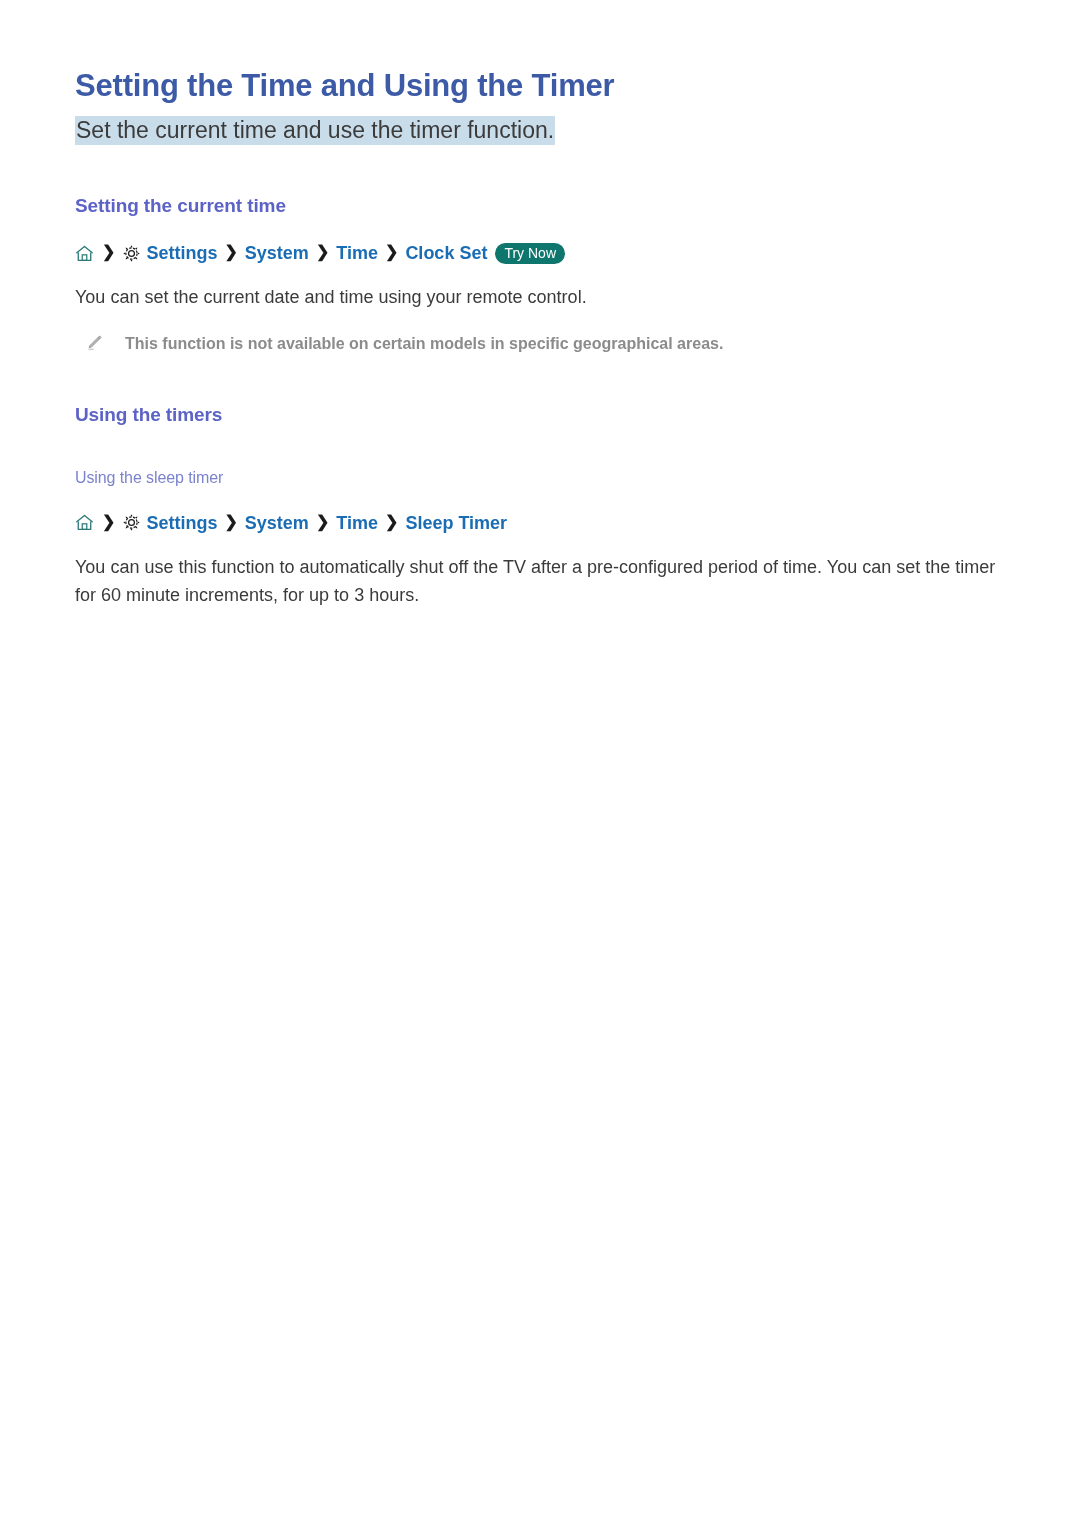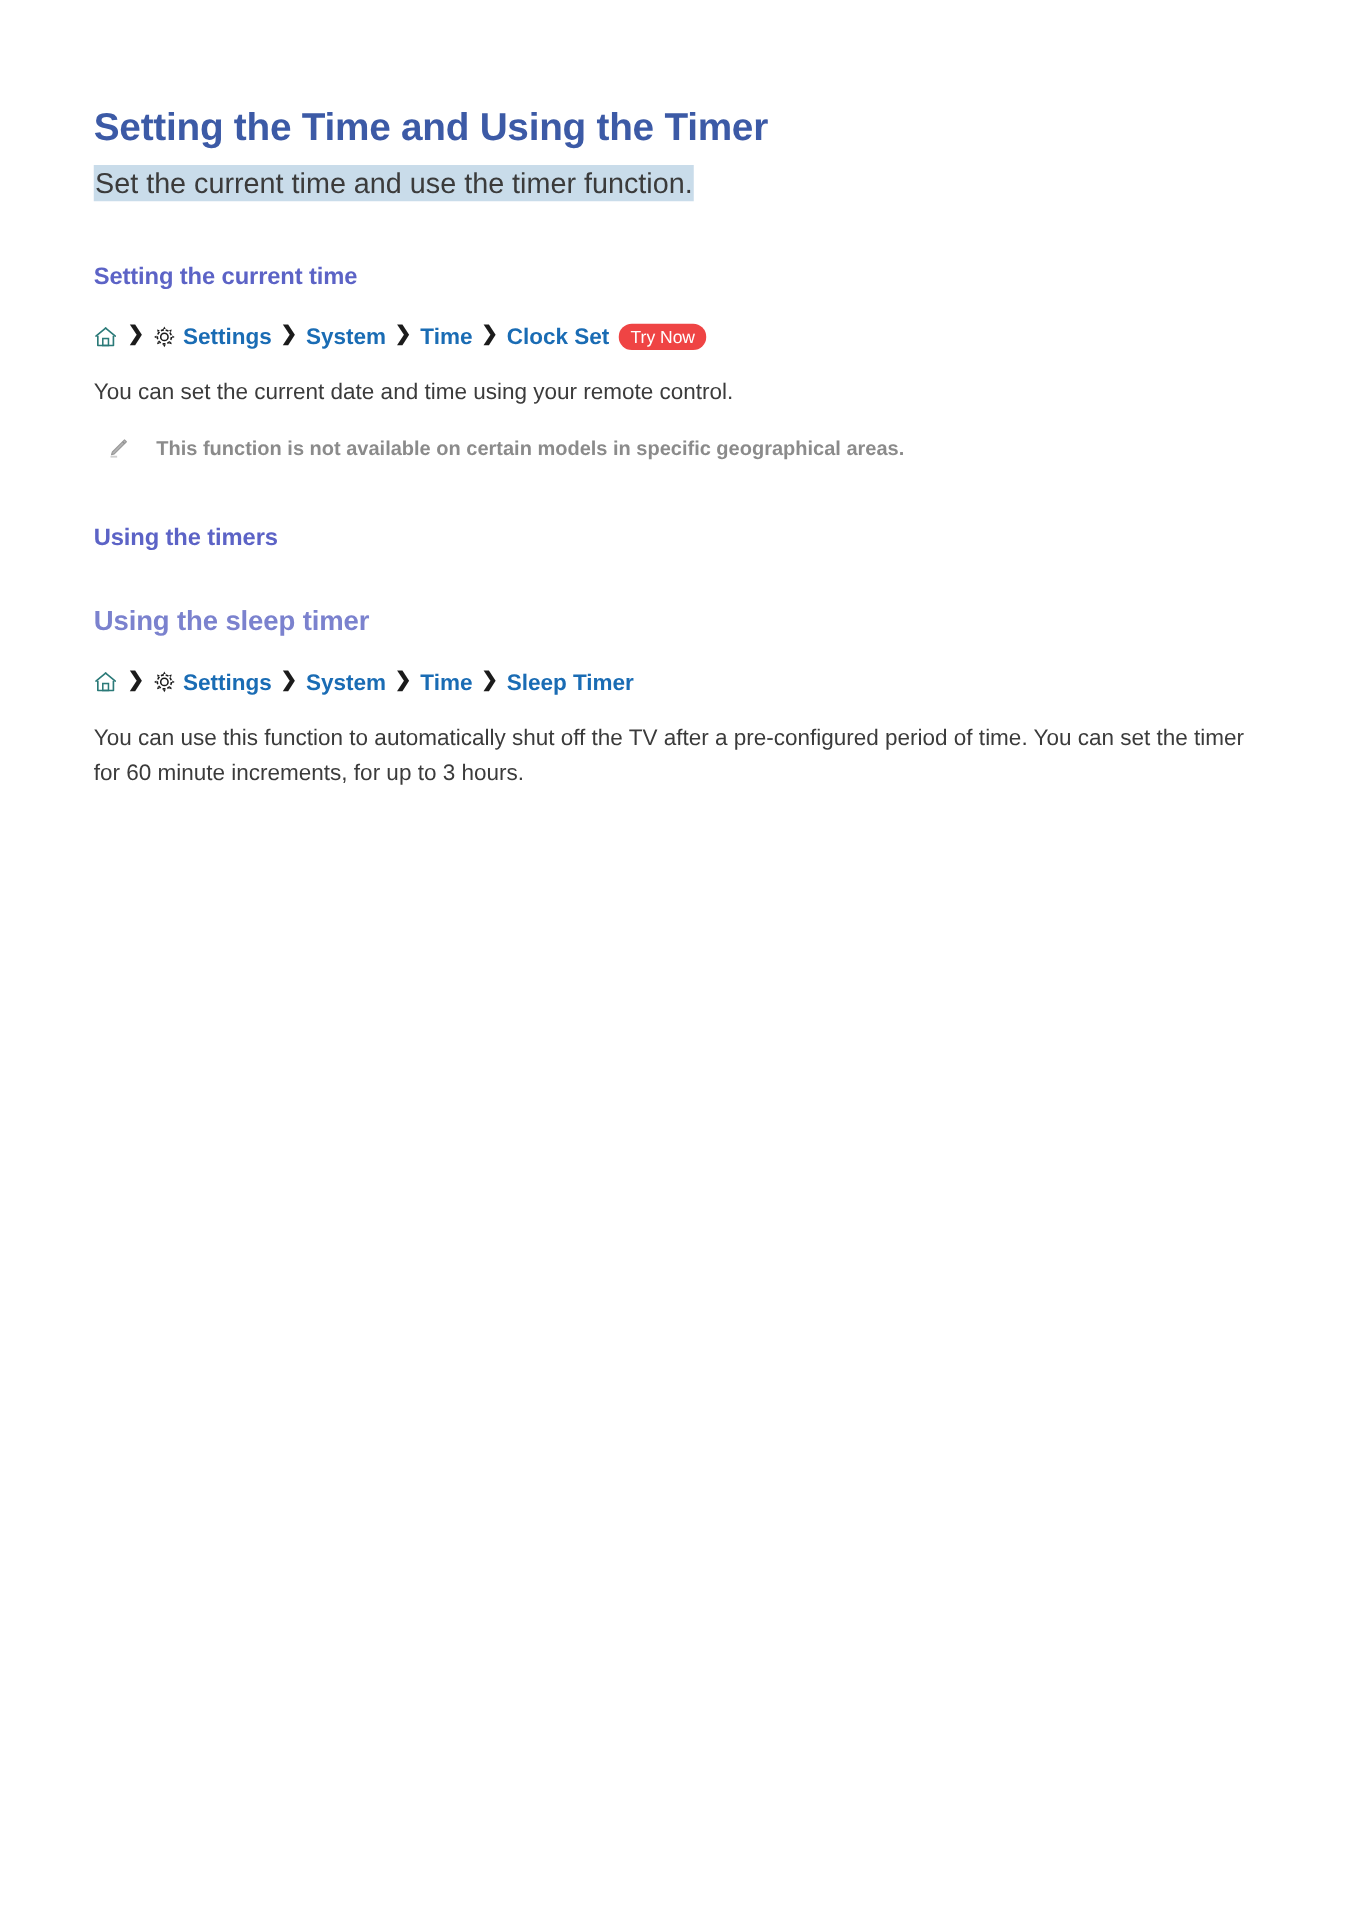--- a/index.html
+++ b/index.html
@@ -14,21 +14,21 @@
     color: #333333;
     position: relative;
     overflow: hidden;
   }
   .page {
     position: relative;
     width: 1080px;
     height: 1527px;
     background: #ffffff;
     box-sizing: border-box;
-    padding: 16px 75px;
+    padding: 0 75px;
   }
 
   
   .doc-title {
     margin: 0;
     padding-top: 68px;
     font-size: 31px;
     font-weight: bold;
     letter-spacing: -0.2px;
     color: #3c5aa6;
@@ -54,22 +54,22 @@
     padding-top: 48px;
     font-size: 19px;
     font-weight: bold;
     color: #5c63c6;
     letter-spacing: -0.1px;
     line-height: 1.2;
   }
   h3.subsection-title {
     margin: 0;
     padding-top: 42px;
-    font-size: 22px;
-    font-weight: bold;
+    font-size: 16px;
+    font-weight: normal;
     color: #7b82ce;
     letter-spacing: -0.1px;
     line-height: 1.2;
   }
 
   
   .path {
     margin: 0;
     padding-top: 24px;
     font-size: 18px;
@@ -102,21 +102,21 @@
   }
   .icon-gear {
     display: inline-block;
     width: 19px;
     height: 19px;
     margin-right: 5px;
     vertical-align: -3px;
   }
   .try-now {
     display: inline-block;
-    background: #ef4444;
+    background: #0f766e;
     color: #ffffff;
     font-size: 14px;
     font-weight: normal;
     border-radius: 11px;
     padding: 2px 9px 3px 9px;
     margin-left: 8px;
     line-height: 1.15;
     white-space: nowrap;
   }
 

